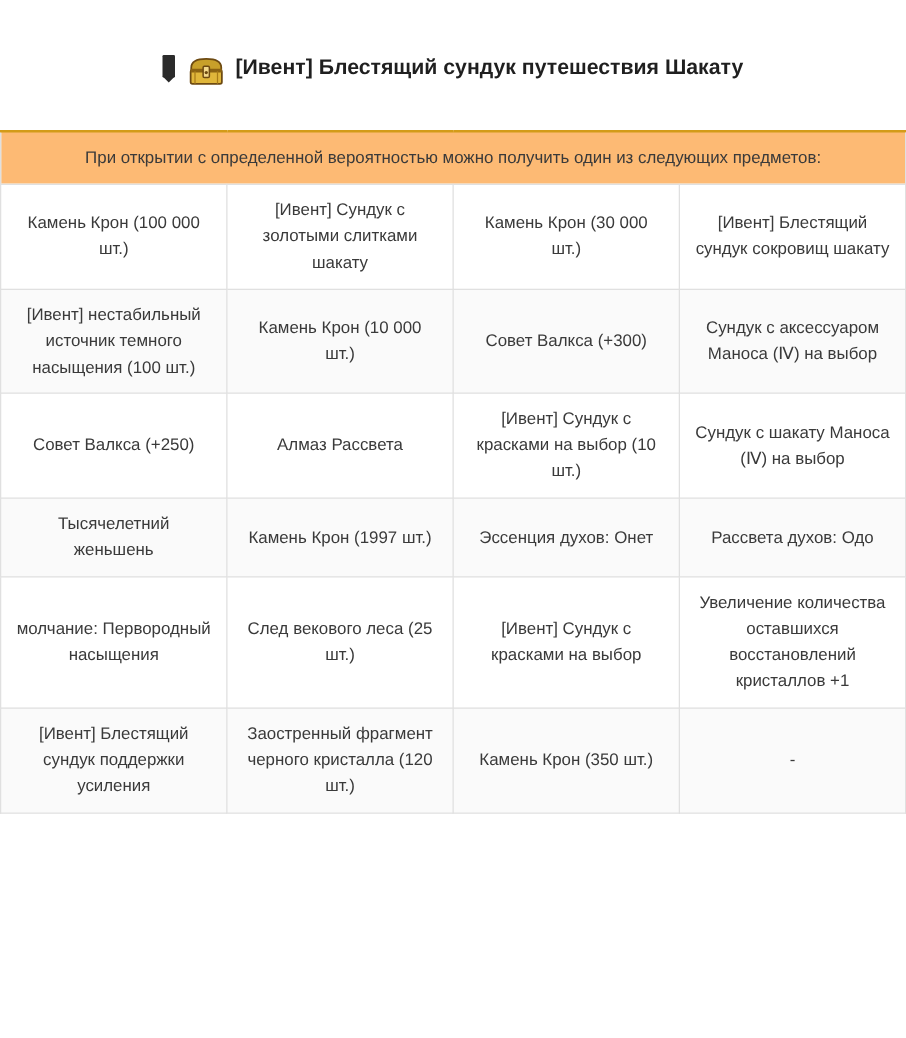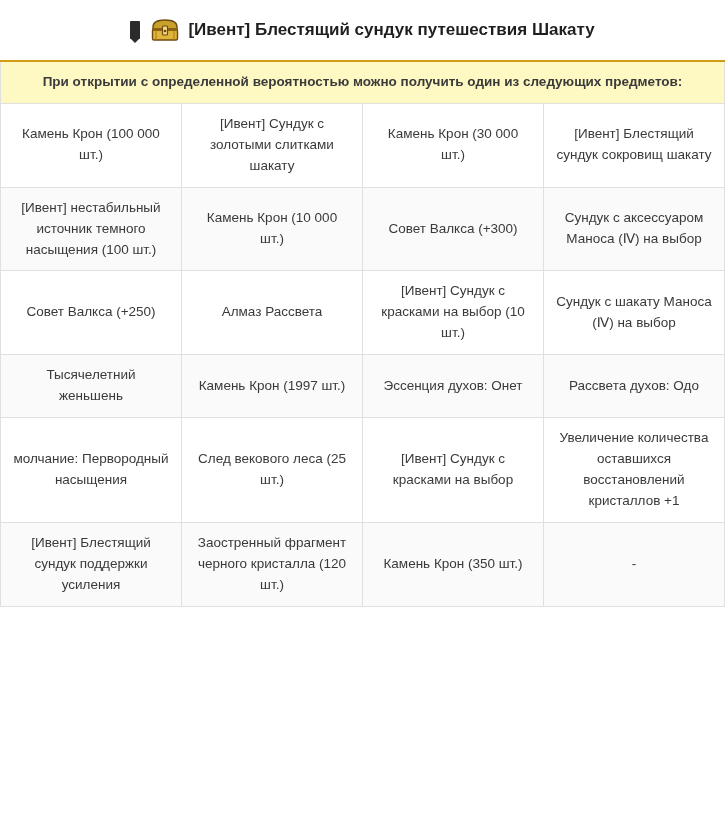--- a/index.html
+++ b/index.html
@@ -16,25 +16,26 @@
   }
   .page {
     width: 725px;
     height: 830px;
     position: relative;
     box-sizing: border-box;
   }
   .title-bar {
     height: 60px;
     display: flex;
-    align-items: center;
+    align-items: flex-start;
     justify-content: center;
     gap: 8px;
     padding: 0 20px;
     box-sizing: border-box;
+    margin-top: 44px;
   }
   .title-marker {
     width: 10px;
     height: 18px;
     background: #2b2b2b;
     border-radius: 1px;
     position: relative;
     flex: 0 0 auto;
     margin-right: 2px;
   }
@@ -75,23 +76,23 @@
     border: 1px solid #e0e0e0;
     text-align: center;
     vertical-align: middle;
     font-size: 13.5px;
     line-height: 1.55;
     color: #3a3a3a;
     padding: 10px 12px;
     box-sizing: border-box;
   }
   td.header-cell {
-    background: #fef9c3;
+    background: #fdba74;
     color: #ffffff;
-    font-weight: bold;
+    font-weight: normal;
     font-size: 14px;
     line-height: 1.6;
     padding: 16px 40px;
     border: 1px solid #d39b18;
   }
   tr.row-a td {
     background: #ffffff;
   }
   tr.row-b td {
     background: #fafafa;

